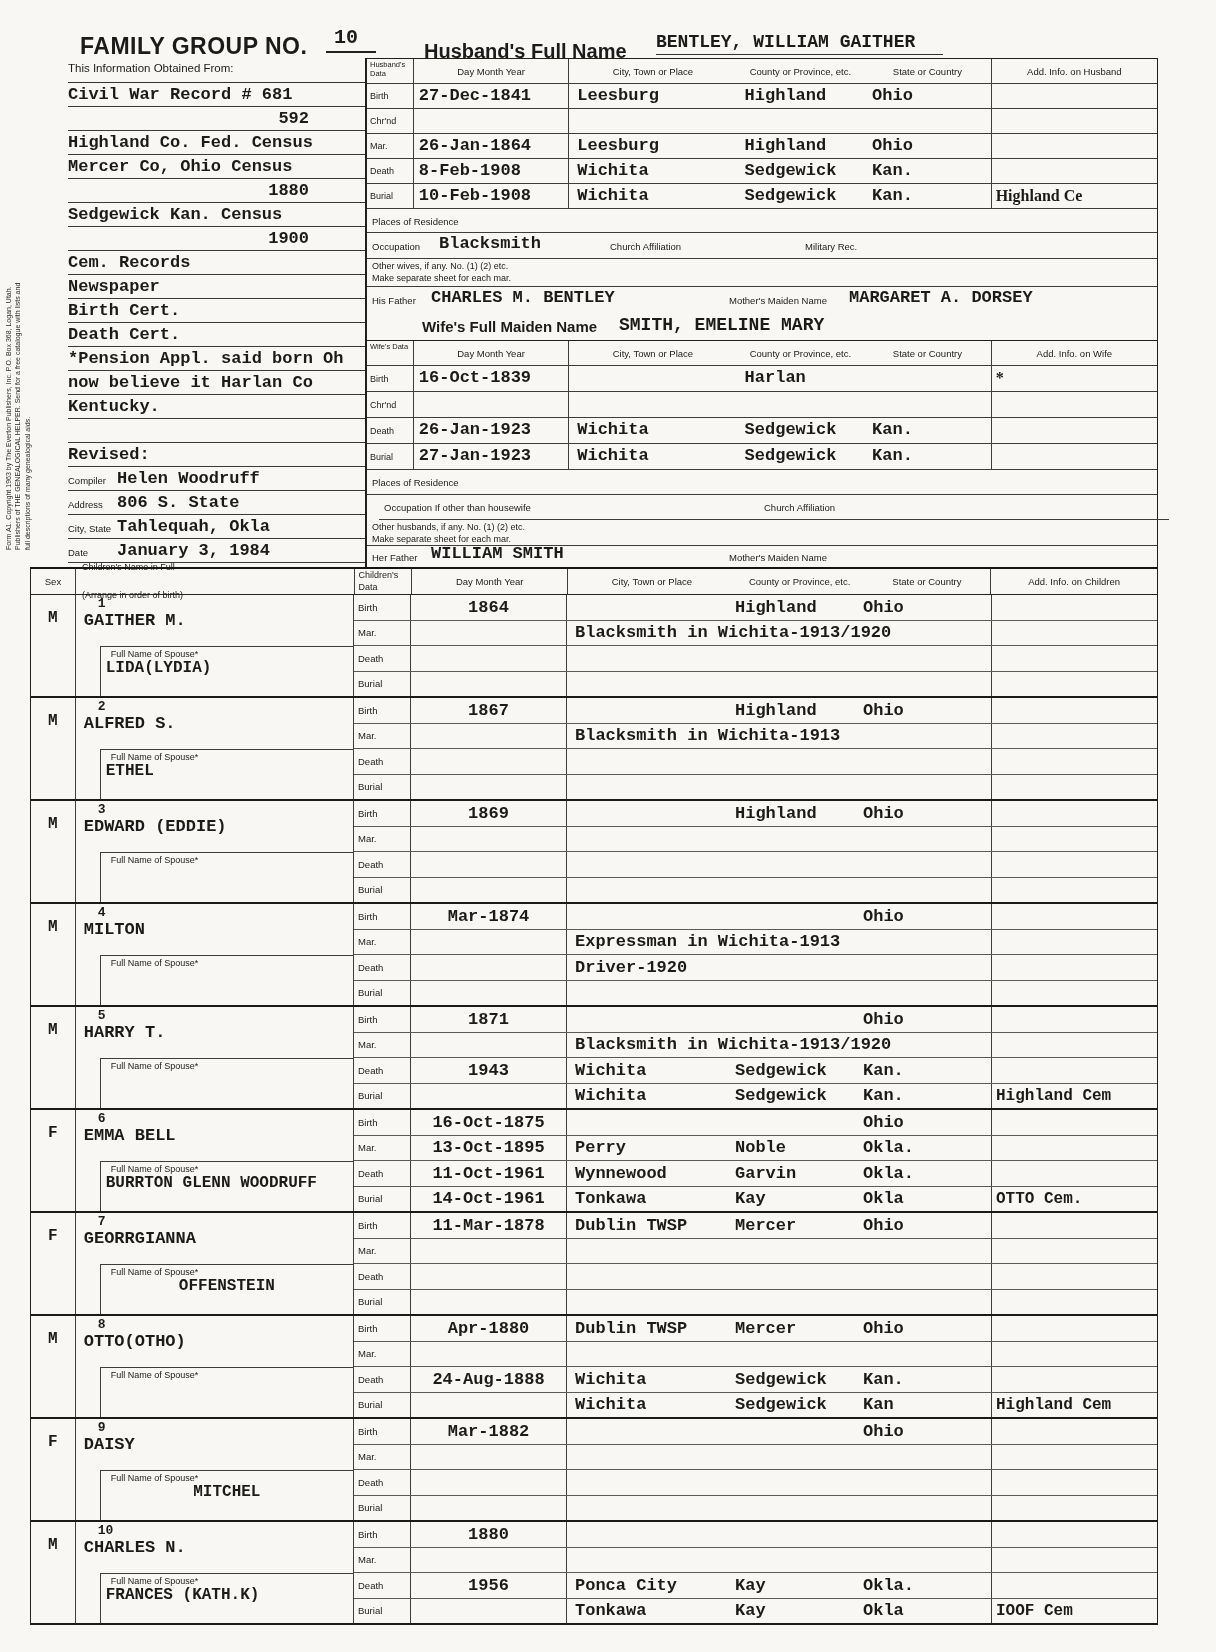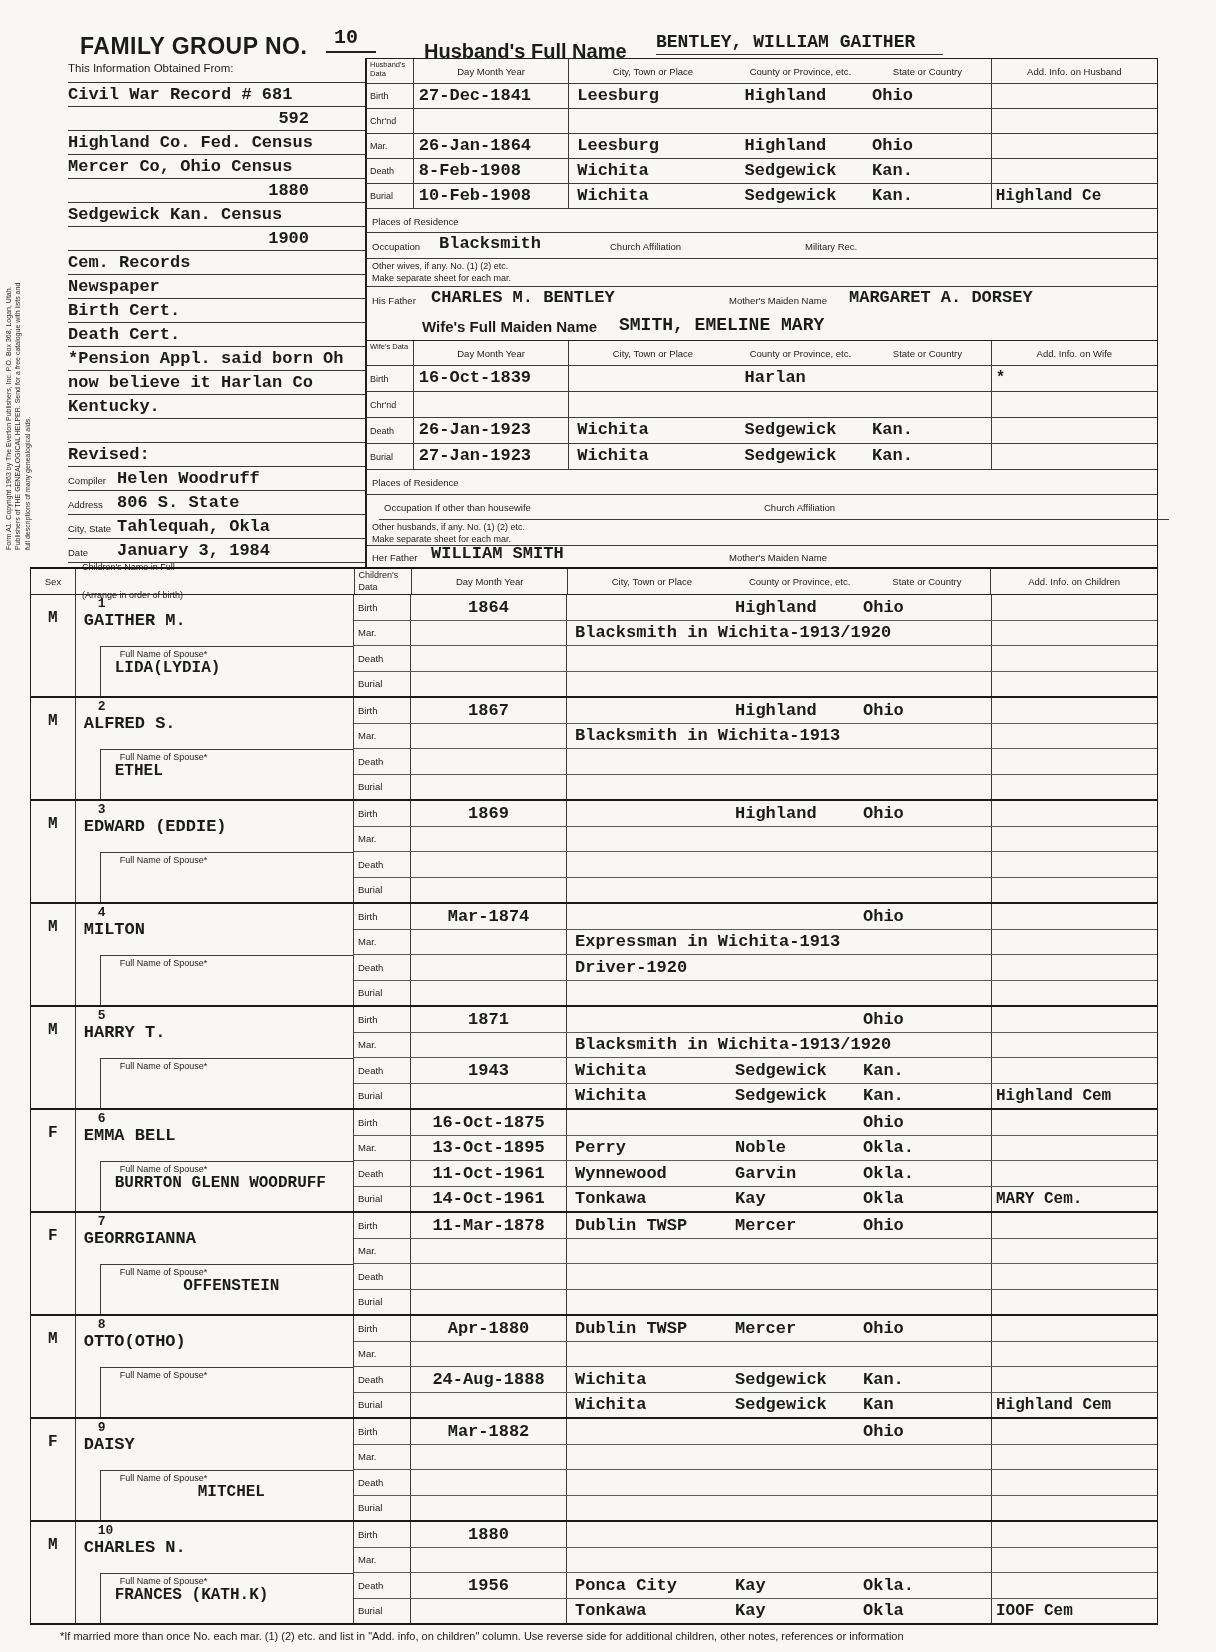--- a/index.html
+++ b/index.html
@@ -49,21 +49,21 @@
   .g-header .gc.lab { font-size:7.5px; line-height:1.15; align-items:flex-start; padding-top:2px; }
   .gc.date  { width:156px; border-right:1px solid #3d3d3d; }
   .gc.city  { width:168px; }
   .gc.county{ width:128px; }
   .gc.state { width:128px; border-right:1px solid #3d3d3d; }
   .gc.add   { width:166px; }
   .g-header .h { font-size:9.5px; display:flex; align-items:center; justify-content:center; text-align:center; }
   .g-row .v { font-family:"Liberation Mono","DejaVu Sans Mono",monospace; font-weight:700; font-size:17px; line-height:24px; white-space:nowrap; overflow:visible; }
   .g-row .date.v { padding-left:5px; }
   .g-row .city.v, .g-row .county.v, .g-row .state.v { padding-left:8px; }
-  .g-row .add.v { font-size:16px; padding-left:4px; }
+  .g-row .add.v { font-size:16px; padding-left:4px;font-family:Liberation Serif, serif; }
 
   .g-special { position:relative; border-bottom:1px solid #3d3d3d; width:100%; }
   .gs-places { height:24px; } .gs-occ { height:26px; } .gs-wives { height:28px; } .gs-father { height:26px; border-bottom:none; }
   .ws-places { height:25px; } .ws-occ { height:25px;margin-left:12px; } .ws-husb  { height:26px; } .ws-father { height:22px; border-bottom:none; }
   .plab { position:absolute; font-size:9.5px; top:50%; transform:translateY(-50%); white-space:nowrap; }
   .two-line { position:absolute; left:5px; top:2px; font-size:9px; line-height:1.3; transform:none; }
   .sp-val { position:absolute; font-size:17px; top:1px; white-space:nowrap; }
   .o-mil { position:absolute; left:520px; top:3px; width:264px; font-size:17px; line-height:17px; z-index:2; }
   .o-mil .l2 { display:block; text-align:right; padding-right:16px; }
 
@@ -87,21 +87,21 @@
   .cc.state { width:128px; border-right:1px solid #3d3d3d; align-items:center; }
   .cc.add   { width:166px; align-items:center; }
 
   .child { display:flex; height:103px; border-bottom:2px solid #1a1a1a; }
   .c-sex { width:45px; border-right:1px solid #3d3d3d; font-family:"Liberation Mono","DejaVu Sans Mono",monospace;
            font-weight:700; font-size:16px; text-align:center; padding-top:14px; }
   .c-namecol { width:280px; border-right:1px solid #3d3d3d; position:relative; }
   .c-num  { position:absolute; left:22px; top:1px; font-size:13px; }
   .c-name { position:absolute; left:8px; top:16px; font-size:17px; white-space:nowrap; }
   .c-spouse { position:absolute; left:24px; right:0; top:51px; bottom:0;
-              border-top:1px solid #3d3d3d; border-left:1px solid #3d3d3d;padding-left:9px; }
+              border-top:1px solid #3d3d3d; border-left:1px solid #3d3d3d; }
   .sp-lab { font-size:9px; padding:2px 0 0 10px; }
   .spouse-val { font-family:"Liberation Mono","DejaVu Sans Mono",monospace; font-weight:700;
                 font-size:16px; padding-left:5px; white-space:nowrap; }
   .spouse-val.center { text-align:center; padding-left:0; }
   .c-rows { width:803px; display:flex; flex-direction:column; }
   .c-row { flex:1; display:flex; border-bottom:1px solid #5a5a5a; }
   .c-row:last-child { border-bottom:none; }
   .c-row > div { display:flex; align-items:center; font-family:"Liberation Mono","DejaVu Sans Mono",monospace;
                  font-weight:700; font-size:17px; white-space:nowrap; overflow:visible; }
   .cr-lab  { width:57px;  border-right:1px solid #3d3d3d; font-family:"Liberation Sans",sans-serif !important;
@@ -580,21 +580,21 @@
         <div class="cr-county">Garvin</div>
         <div class="cr-state">Okla.</div>
         <div class="cr-add"></div>
       </div>
       <div class="c-row">
         <div class="cr-lab">Burial</div>
         <div class="cr-date">14-Oct-1961</div>
         <div class="cr-city">Tonkawa</div>
         <div class="cr-county">Kay</div>
         <div class="cr-state">Okla</div>
-        <div class="cr-add">MARY Cem.</div>
+        <div class="cr-add">OTTO Cem.</div>
       </div>
     </div>
   </div>
 
   <div class="child">
     <div class="c-sex">F</div>
     <div class="c-namecol">
       <div class="c-num tw">7</div>
       <div class="c-name tw">GEORRGIANNA</div>
       <div class="c-spouse">
@@ -771,14 +771,13 @@
         <div class="cr-city">Tonkawa</div>
         <div class="cr-county">Kay</div>
         <div class="cr-state">Okla</div>
         <div class="cr-add">IOOF Cem</div>
       </div>
     </div>
   </div>
 </div>
   </div>
 
-  <div class="footnote">*If married more than once No. each mar. (1) (2) etc. and list in "Add. info, on children" column. Use reverse side for additional children, other notes, references or information</div>
 </div>
 
 </body></html>

